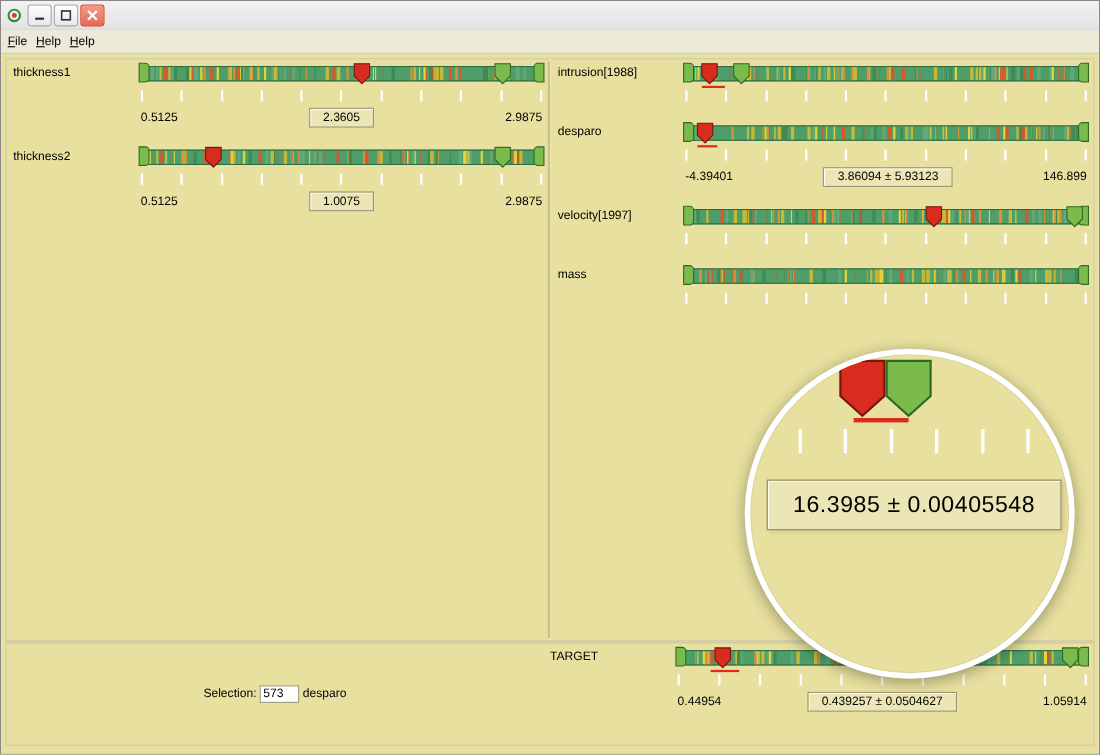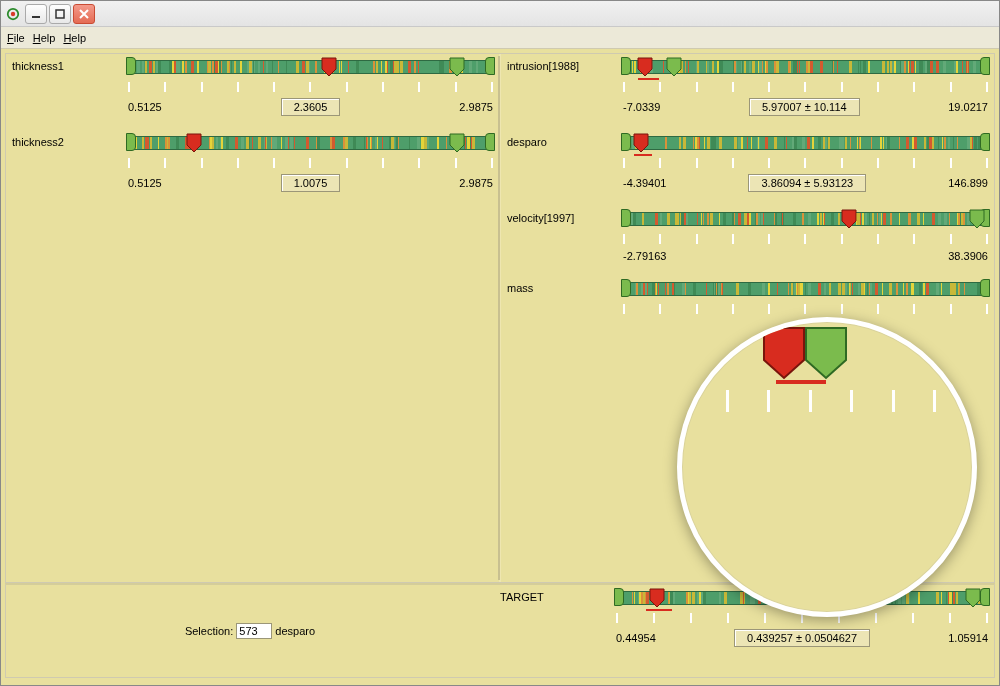--- a/index.html
+++ b/index.html
@@ -614,25 +614,20 @@
               <div></div>
               <div></div>
               <div></div>
               <div></div>
               <div></div>
               <div></div>
               <div></div>
               <div></div>
               <div></div>
             </div>
-          <div class="valrow">
-            <span>-7.0339</span>
-            <span class="valbox">5.97007 ± 10.114</span>
-            <span>19.0217</span>
-          </div>
         </div>
       </div>
 
       <div class="row">
         <div class="label">desparo</div>
         <div class="track-wrap">
           <div class="slider">
             <div class="bar" id="bar-r1">
                 <div class="stripe" style="left: 34.9803%; background: rgb(228, 212, 58); width: 1px;"></div>
                 <div class="stripe" style="left: 72.7276%; background: rgb(63, 138, 86); width: 1px;"></div>
@@ -870,25 +865,20 @@
               <div></div>
               <div></div>
               <div></div>
               <div></div>
               <div></div>
               <div></div>
               <div></div>
               <div></div>
               <div></div>
             </div>
-          <div class="valrow">
-            <span>-2.79163</span>
-            <span style="visibility:hidden">.</span>
-            <span>38.3906</span>
-          </div>
         </div>
       </div>
 
       <div class="row">
         <div class="label">mass</div>
         <div class="track-wrap">
           <div class="slider">
             <div class="bar" id="bar-r3">
                 <div class="stripe" style="left: 30.8625%; background: rgb(200, 184, 56); width: 3px;"></div>
                 <div class="stripe" style="left: 73.0851%; background: rgb(200, 184, 56); width: 3px;"></div>
@@ -1255,16 +1245,17 @@
       <div class="mag-ticks">
           <div></div>
           <div></div>
           <div></div>
           <div></div>
           <div></div>
           <div></div>
           <div></div>
           <div></div>
         </div>
+      <div class="mag-valbox">16.3985 ± 0.00405548</div>
     </div>
   </div>
 
 </div>
 
 </body></html>

